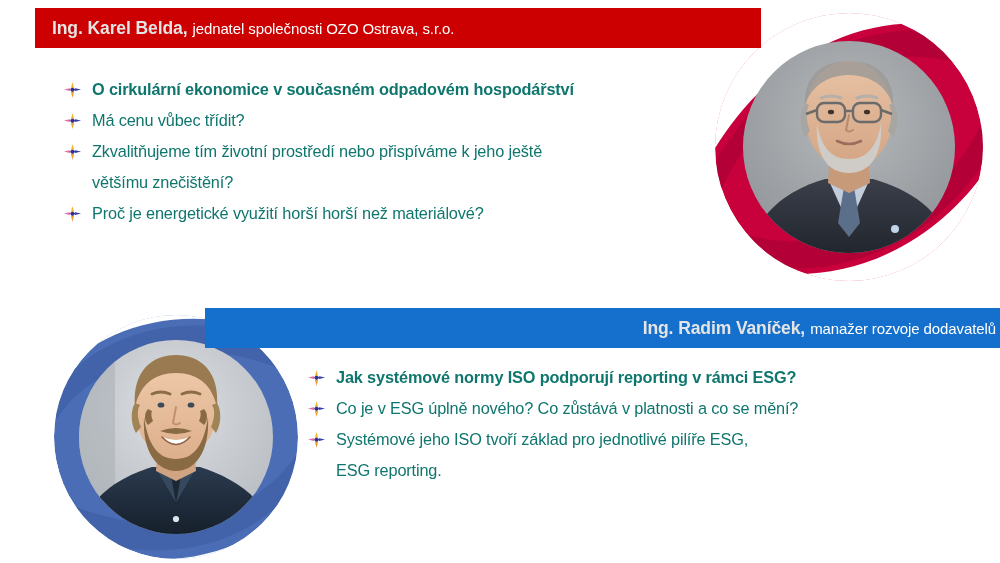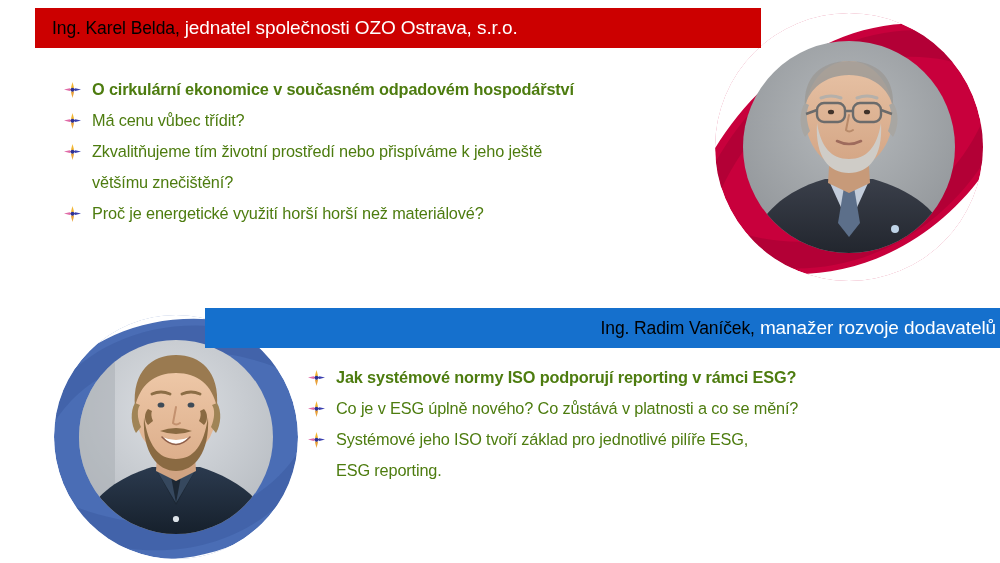--- a/index.html
+++ b/index.html
@@ -45,27 +45,27 @@
     left: 205px;
     top: 308px;
     width: 809px;
     height: 40px;
     background: #1570CD;
     padding-right: 18px;
     justify-content: flex-end;
   }
   .hdr-name {
     font-size: 17.5px;
-    font-weight: normal;
-    color: #000000;
+    font-weight: bold;
+    color: #e5e5e5;
     letter-spacing: -0.1px;
     white-space: nowrap;
   }
   .hdr-role {
-    font-size: 19px;
+    font-size: 15px;
     font-weight: normal;
     color: #ffffff;
     letter-spacing: -0.1px;
     white-space: nowrap;
     margin-left: 5px;
   }
 
   
   .bullets {
     position: absolute;
@@ -95,21 +95,21 @@
   }
   .bullet-marker svg {
     position: absolute;
     left: 0;
     top: 8px;
   }
   .bullet-text {
     flex: 1 1 auto;
     font-size: 16.3px;
     line-height: 31px;
-    color: #4d7c0f;
+    color: #0f766e;
     letter-spacing: -0.15px;
   }
   .bullet-text.bold {
     font-weight: bold;
   }
   .bullet-text .cont {
     display: block;
   }
 
   

